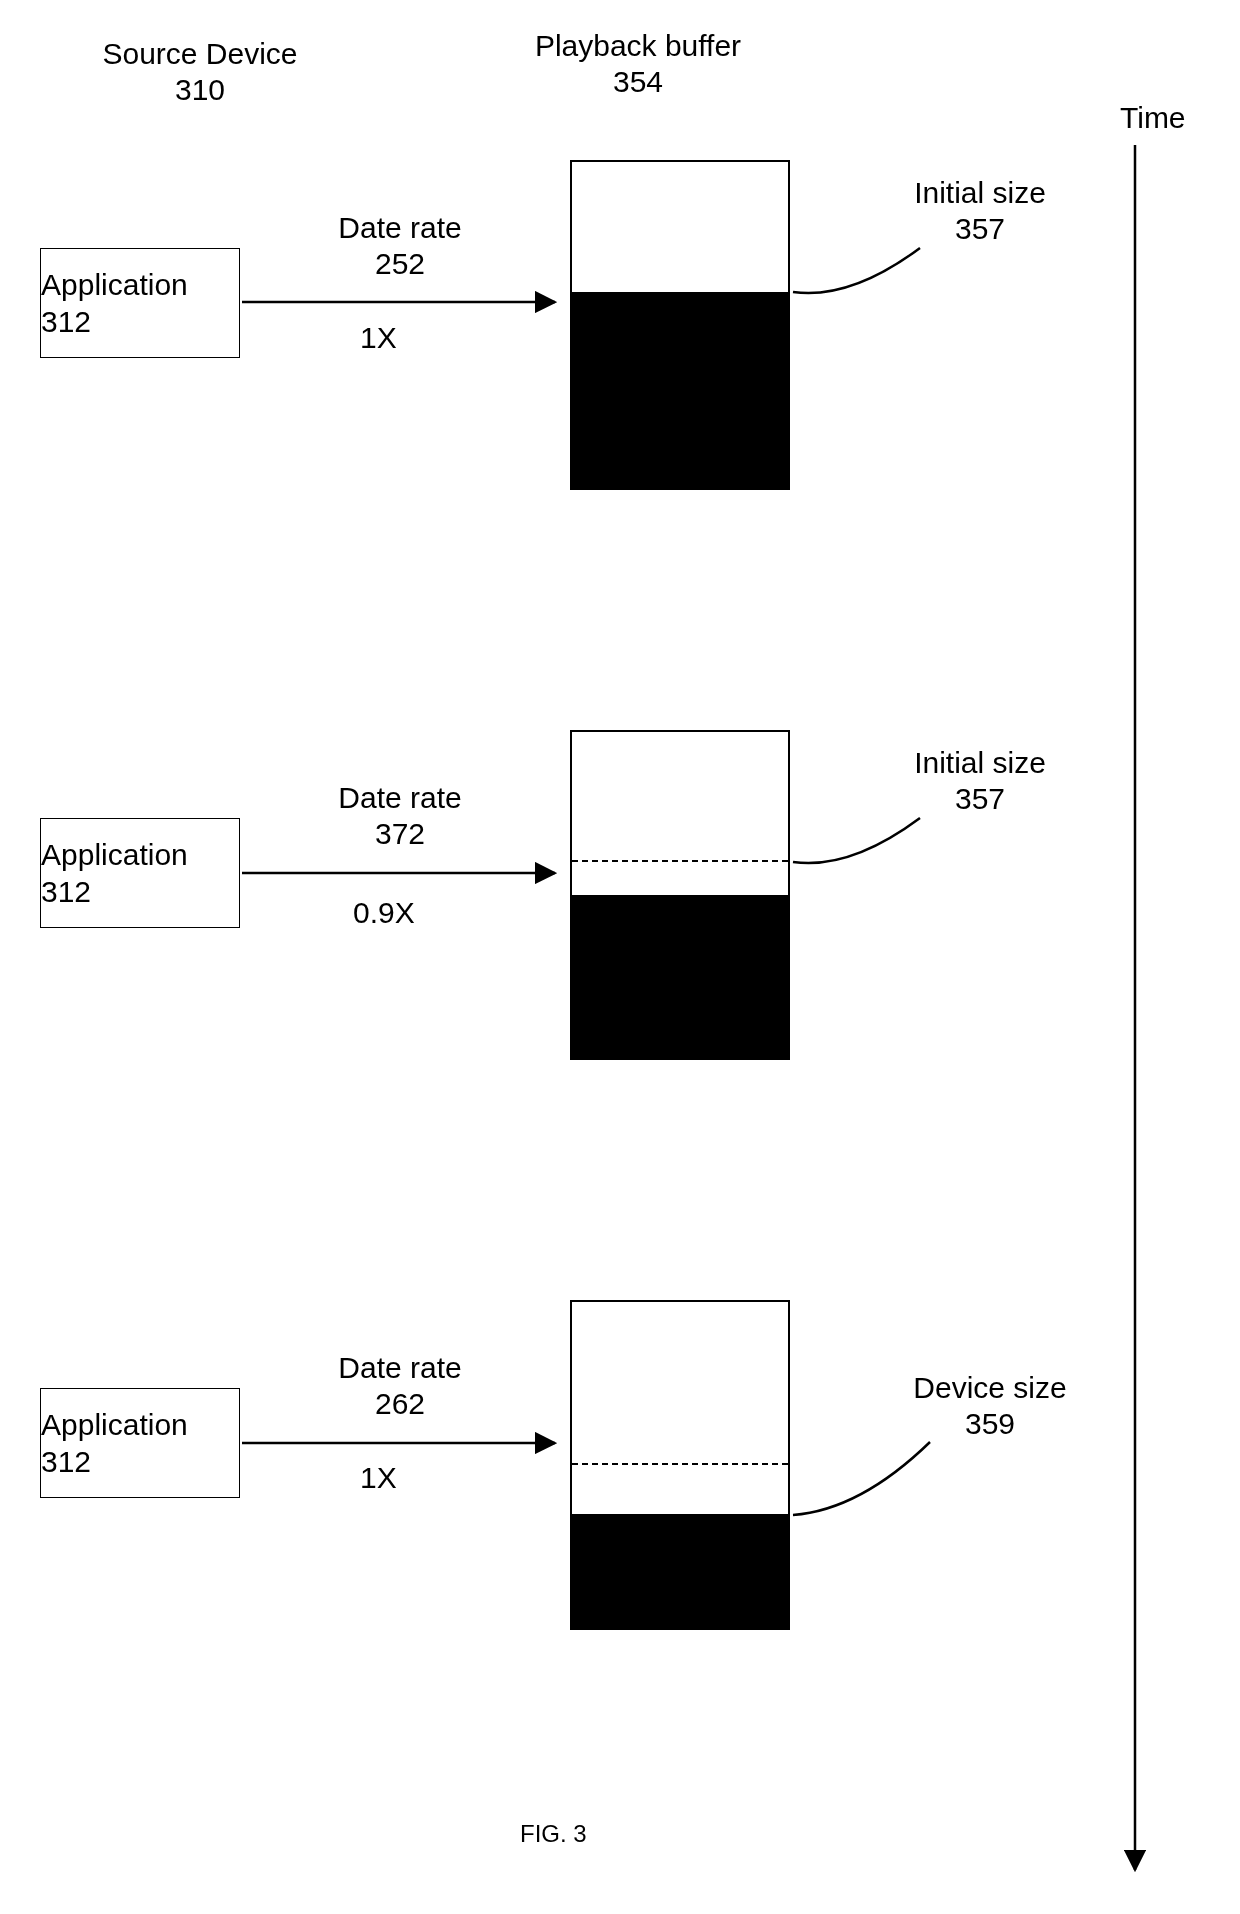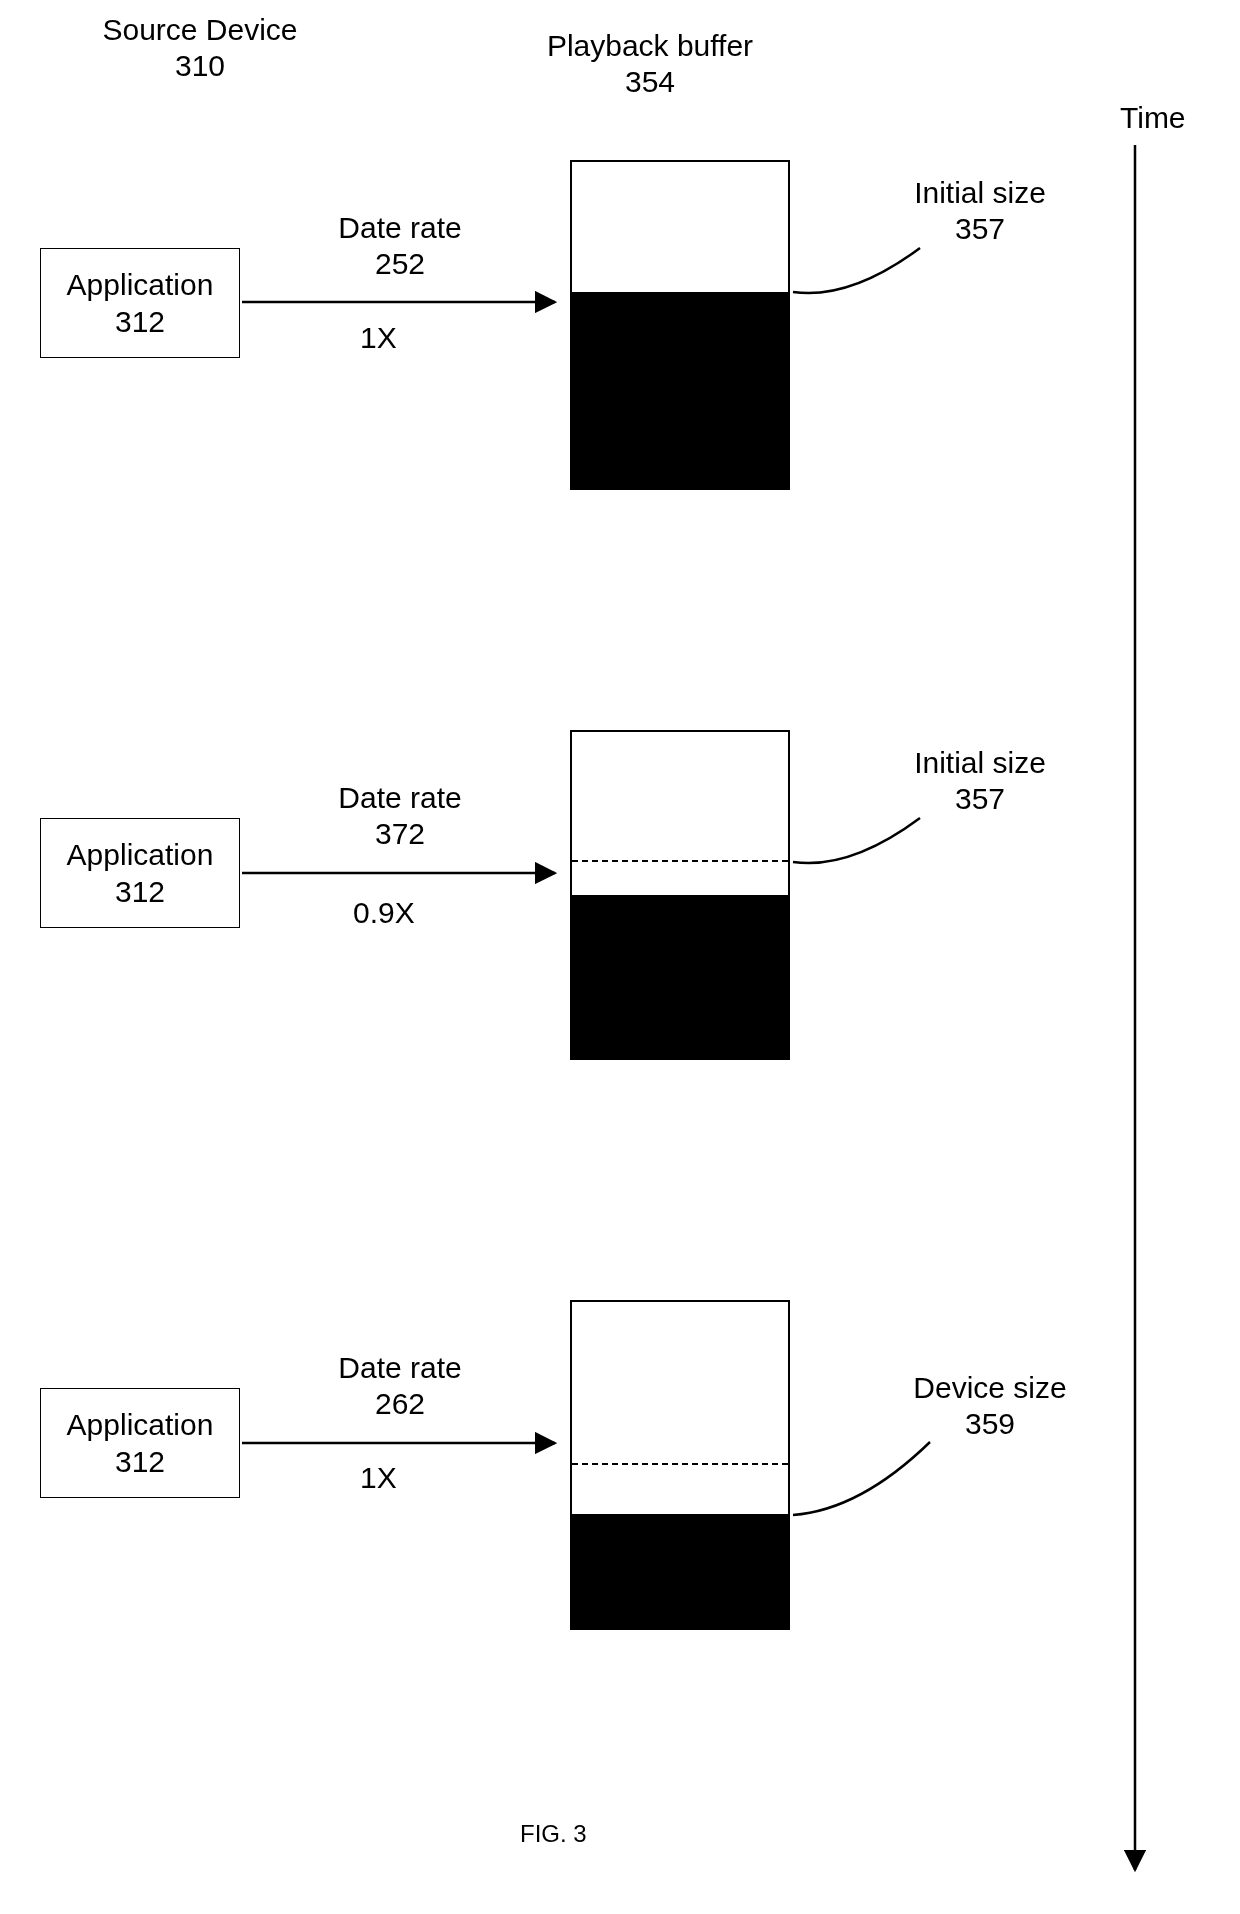--- a/index.html
+++ b/index.html
@@ -13,21 +13,20 @@
       background: #fff;
     }
     .label { position: absolute; text-align: center; line-height: 1.2; }
     .app-box {
       position: absolute;
       width: 200px;
       height: 110px;
       border: 1px solid #000;
       display: flex;
       flex-direction: column;
-      align-items: center;
       justify-content: center;
       line-height: 1.25;
     }
     .buffer-box {
       position: absolute;
       width: 220px;
       height: 330px;
       border: 2px solid #000;
     }
     .buffer-fill {
@@ -40,25 +39,25 @@
       left: 0; right: 0;
       border-top: 2px dashed #000;
       height: 0;
     }
     .figcap { position: absolute; font-size: 24px; }
     svg.overlay { position: absolute; left: 0; top: 0; width: 1240px; height: 1914px; pointer-events: none; }
   </style>
 </head>
 <body>
 
-<div class="label" style="left:70px; top:12px; width:260px;">
+<div class="label" style="left:70px; top:36px; width:260px;">
   <div>Source Device</div>
   <div>310</div>
 </div>
-<div class="label" style="left:510px; top:28px; width:280px;">
+<div class="label" style="left:498px; top:28px; width:280px;">
   <div>Playback buffer</div>
   <div>354</div>
 </div>
 <div class="label" style="left:1120px; top:100px;">Time</div>
 
 <div class="app-box" style="left:40px; top:248px;">
   <div>Application</div>
   <div>312</div>
 </div>
 <div class="label" style="left:290px; top:210px; width:220px;">

